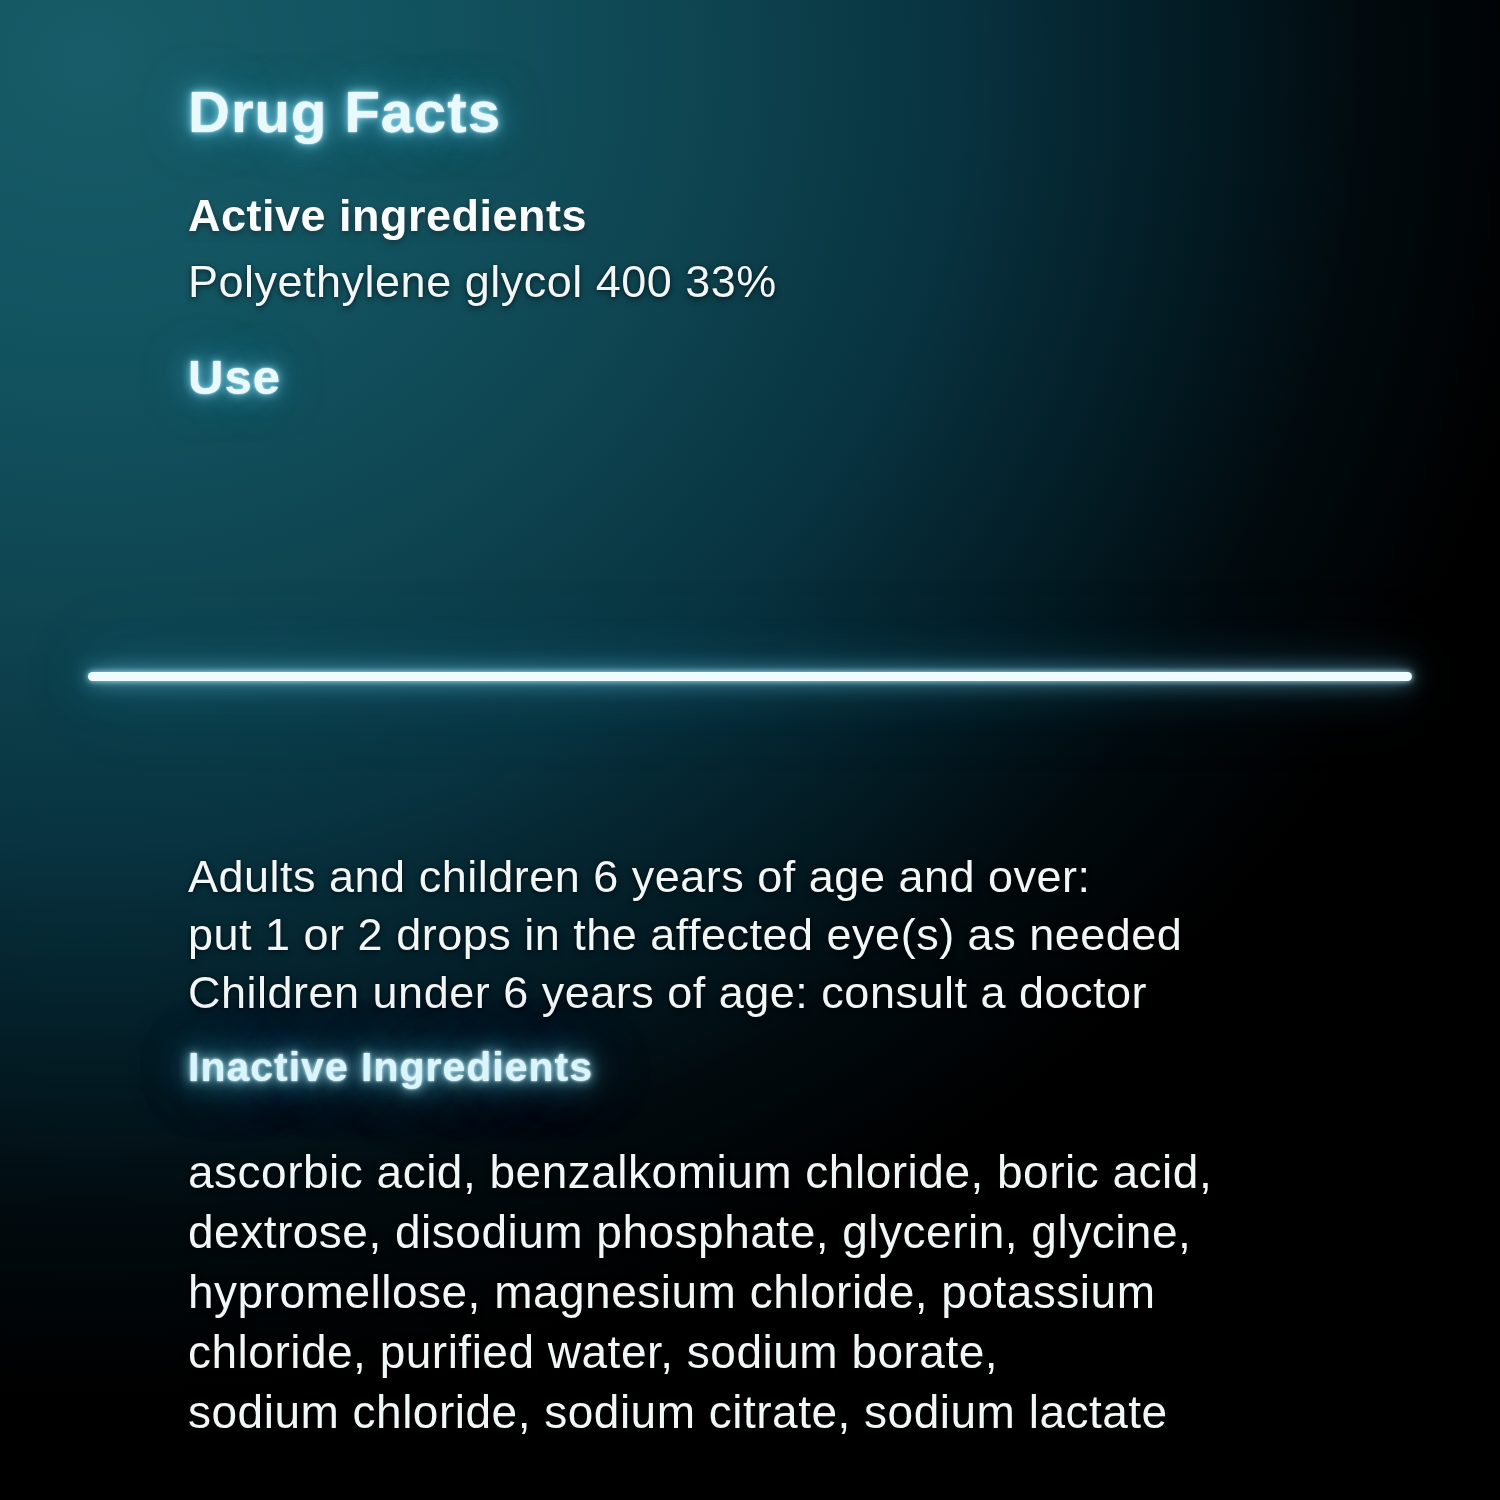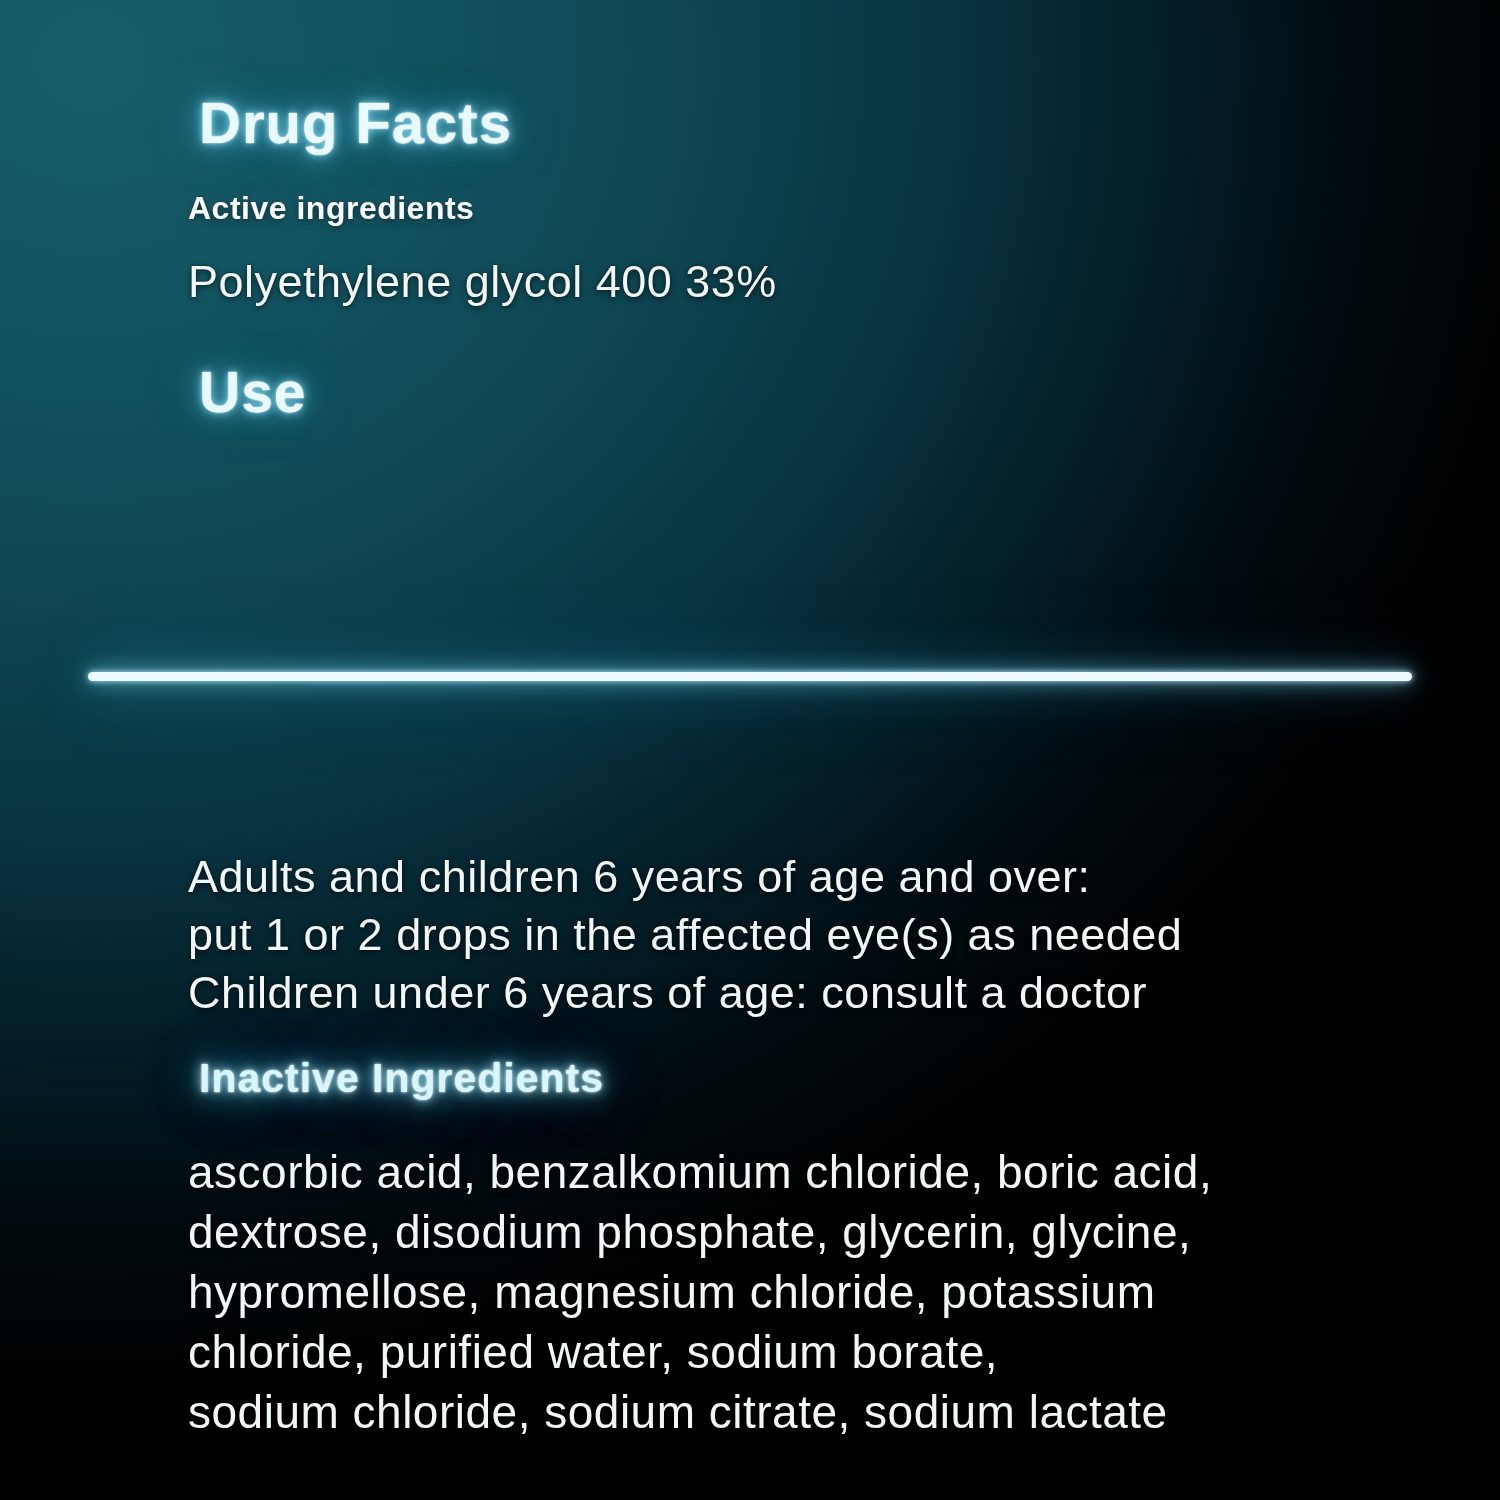--- a/index.html
+++ b/index.html
@@ -20,21 +20,21 @@
         #0e4551 38%,
         #083340 54%,
         #031d26 68%,
         #010a0e 80%,
         #000000 92%);
   }
 
   
   .glow-heading {
     position: absolute;
-    margin: 11px;
+    margin: 0;
     left: 188px;
     color: #e9faff;
     font-weight: 700;
     letter-spacing: 1px;
     line-height: 1.05;
     text-shadow:
       0 0 2px #ffffff,
       0 0 10px rgba(150, 228, 250, 0.95),
       0 0 24px rgba(95, 203, 235, 0.75),
       0 0 46px rgba(60, 172, 215, 0.5);
@@ -87,23 +87,23 @@
     border-radius: 5px;
     background: #effcff;
     box-shadow:
       0 0 6px rgba(190, 240, 255, 0.95),
       0 0 20px rgba(120, 215, 245, 0.8),
       0 0 46px rgba(75, 185, 225, 0.55),
       0 0 85px rgba(50, 150, 200, 0.35);
   }
 
   .title          { top: 82px;   font-size: 58px; }
-  .active-head    { top: 192px;  font-size: 32px; }
+  .active-head    { top: 192px;  font-size: 45px; }
   .active-val     { top: 256px;  font-size: 45px; }
-  .use-head       { top: 352px;  font-size: 57px; }
+  .use-head       { top: 352px;  font-size: 49px; }
   .use-body       { top: 446px;  font-size: 45px; line-height: 62px; }
   .dir-head       { top: 752px;  font-size: 60px; }
   .dir-body       { top: 848px;  font-size: 45px; line-height: 58px; }
   .inactive-head  { top: 1046px; font-size: 41px; }
   .inactive-body  { top: 1142px; font-size: 46px; line-height: 60px; }
 </style>
 </head>
 <body>
 
 <div class="canvas">

